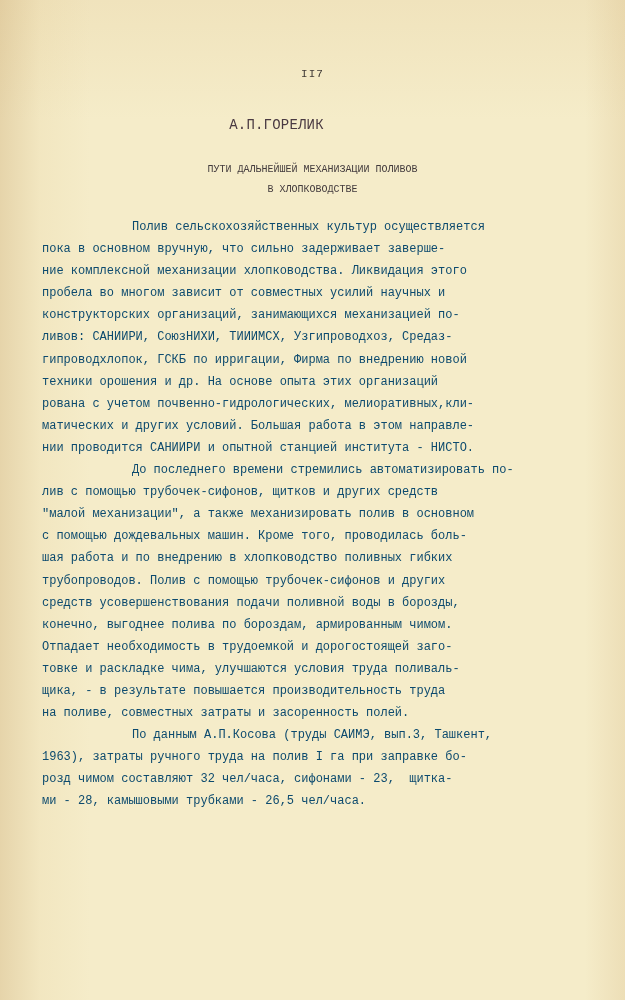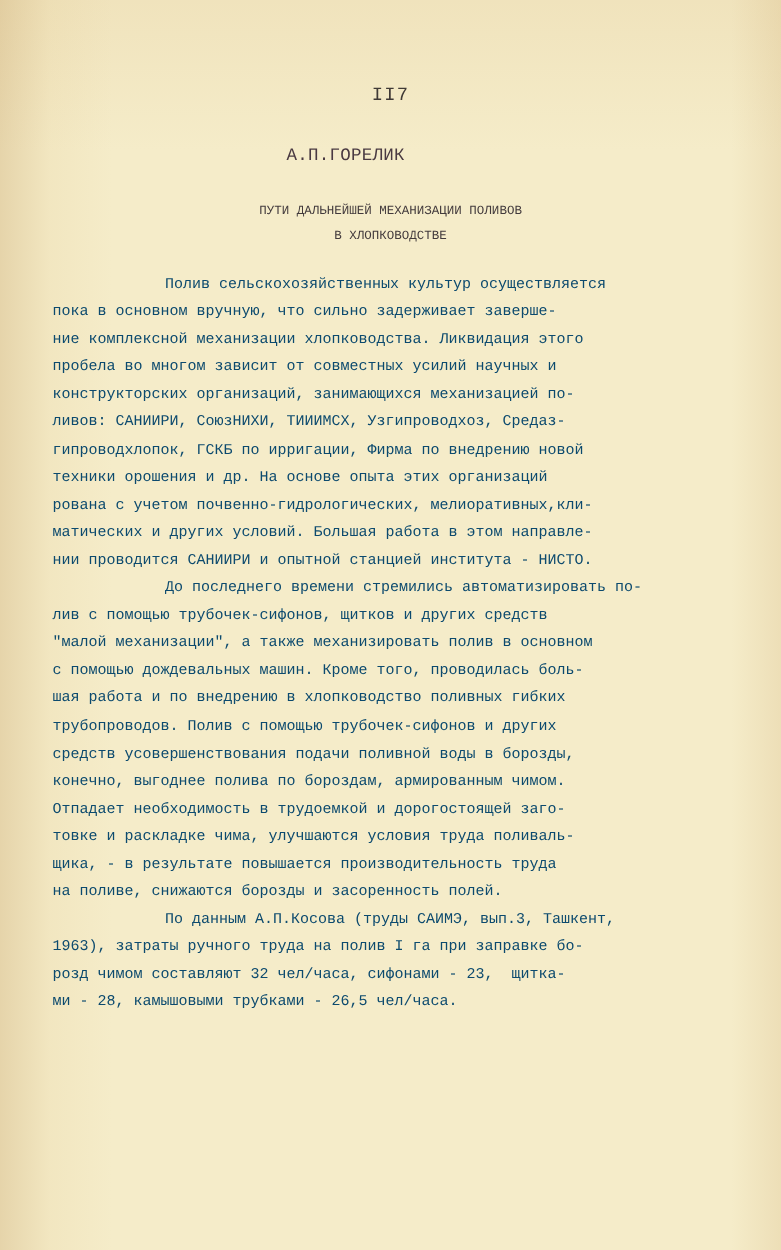--- a/index.html
+++ b/index.html
@@ -25,21 +25,21 @@
       top: 0;
       width: 625px;
       height: 1000px;
     }
     .page-number {
       position: absolute;
       top: 68px;
       left: 0;
       width: 625px;
       text-align: center;
-      font-size: 15px;
+      font-size: 11px;
       letter-spacing: 1px;
       color: #403a36;
     }
     .author {
       position: absolute;
       top: 117px;
       left: 0;
       width: 553px;
       text-align: center;
       font-size: 14px;
@@ -99,19 +99,19 @@
     <div class="line">лив с помощью трубочек-сифонов, щитков и других средств</div>
     <div class="line">"малой механизации", а также механизировать полив в основном</div>
     <div class="line">с помощью дождевальных машин. Кроме того, проводилась боль-</div>
     <div class="line">шая работа и по внедрению в хлопководство поливных гибких</div>
     <div class="line">трубопроводов. Полив с помощью трубочек-сифонов и других</div>
     <div class="line">средств усовершенствования подачи поливной воды в борозды,</div>
     <div class="line">конечно, выгоднее полива по бороздам, армированным чимом.</div>
     <div class="line">Отпадает необходимость в трудоемкой и дорогостоящей заго-</div>
     <div class="line">товке и раскладке чима, улучшаются условия труда поливаль-</div>
     <div class="line">щика, - в результате повышается производительность труда</div>
-    <div class="line">на поливе, снижаются борозды и засоренность полей.</div>
+    <div class="line">на поливе, совместных затраты и засоренность полей.</div>
     <div class="line indent">По данным А.П.Косова (труды САИМЭ, вып.3, Ташкент,</div>
     <div class="line">1963), затраты ручного труда на полив I га при заправке бо-</div>
     <div class="line">розд чимом составляют 32 чел/часа, сифонами - 23,  щитка-</div>
     <div class="line">ми - 28, камышовыми трубками - 26,5 чел/часа.</div>
   </div>
 </div>
 
 </body></html>

